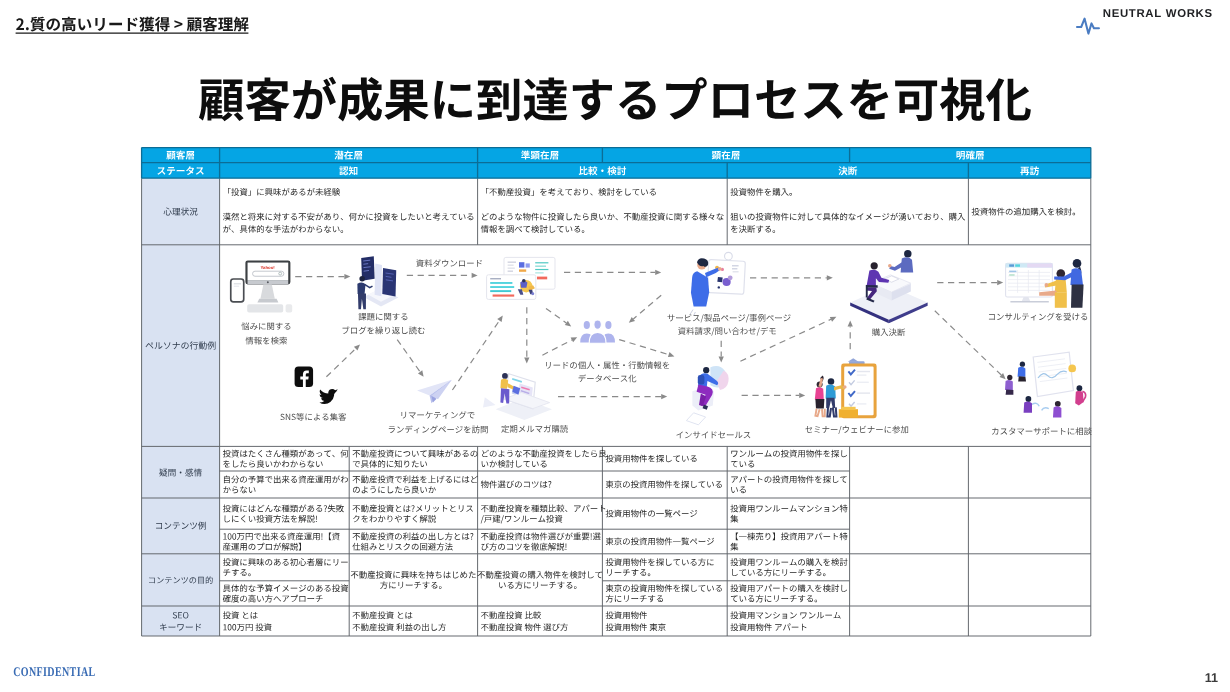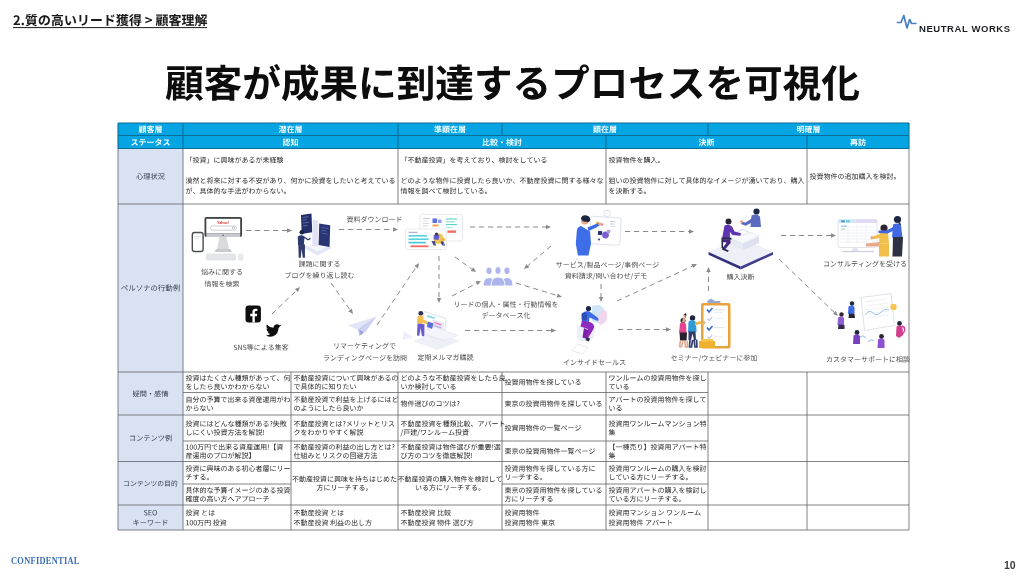--- a/index.html
+++ b/index.html
@@ -1885,14 +1885,14 @@
       <use href="#qZ" x="4000"></use>
       <use href="#qeu" x="5000"></use>
       <use href="#qeL" x="6000"></use>
       <use href="#qZ" x="7000"></use>
       <use href="#qcC" x="8000"></use>
       <use href="#q6" x="9000"></use>
       <use href="#qeM" x="10000"></use>
       <use href="#qeN" x="11000"></use>
     </g>
   </svg>
-<div class="abs" style="left:919px;top:23px;font:bold 9.5px 'Liberation Sans',sans-serif;letter-spacing:0.55px;color:#1f2023">NEUTRAL&nbsp;WORKS</div>
+<div class="abs" style="left:919px;top:6px;font:bold 9.5px 'Liberation Sans',sans-serif;letter-spacing:0.55px;color:#1f2023">NEUTRAL&nbsp;WORKS</div>
 <div class="abs" style="left:11px;top:553.5px;font:bold 11px 'Liberation Serif',serif;letter-spacing:0.4px;color:#3a6cb4;transform:scaleX(0.76);transform-origin:0 0">CONFIDENTIAL</div>
-<div class="abs" style="left:1004px;top:558.5px;font:bold 10.5px 'Liberation Sans',sans-serif;color:#3c3c3c">10</div>
+<div class="abs" style="left:1004px;top:558.5px;font:bold 10.5px 'Liberation Sans',sans-serif;color:#3c3c3c">11</div>
 </body></html>

